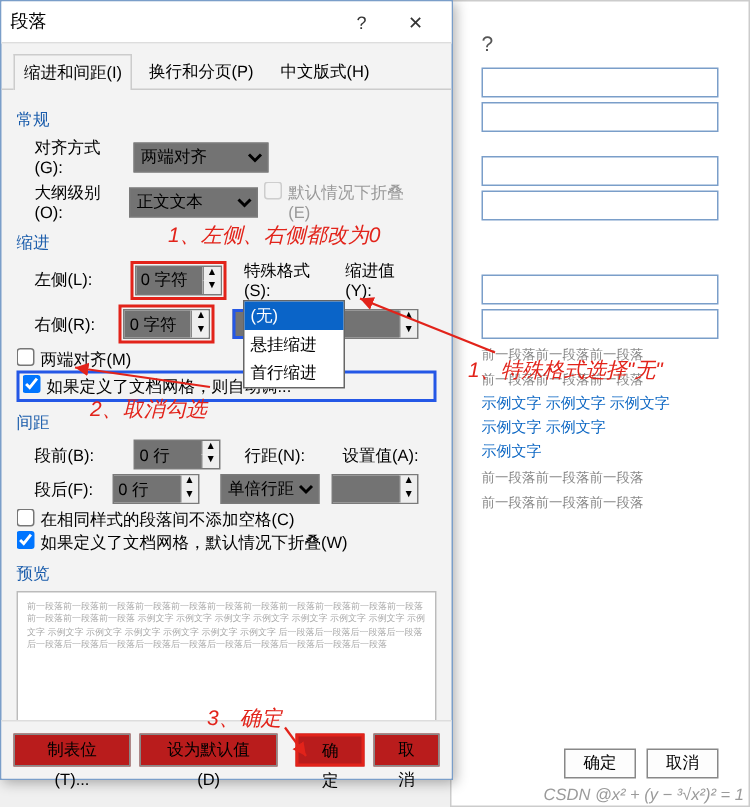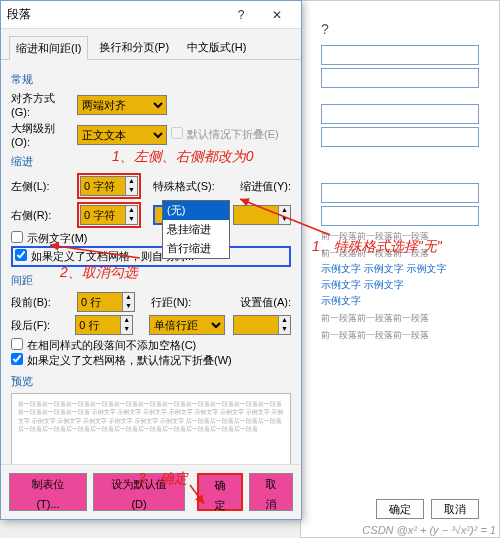--- a/index.html
+++ b/index.html
@@ -13,42 +13,42 @@
   .dialog { position: absolute; left: 0; top: 0; width: 302px; height: 520px; background: #f3f3f3; border: 1px solid #7a9ec9; box-shadow: 2px 2px 8px rgba(0,0,0,.3); display: flex; flex-direction: column; }
   .titlebar { height: 28px; background: #fff; display: flex; align-items: center; padding: 0 6px; border-bottom: 1px solid #ddd; }
   .titlebar .title { flex: 1; font-size: 12px; }
   .titlebar .tbtn { width: 36px; height: 26px; text-align: center; line-height: 26px; font-size: 12px; color: #333; }
   .titlebar .tbtn.close { color: #333; }
   .tabs { display: flex; padding: 6px 8px 0 8px; gap: 4px; font-size: 11px; border-bottom: 1px solid #ccc; }
   .tab { padding: 4px 6px; border: 1px solid transparent; border-bottom: none; }
   .tab.active { border-color: #ccc; background: #f3f3f3; position: relative; top: 1px; }
   .content { padding: 6px 10px; flex: 1; overflow: hidden; }
   .section-title { font-size: 11px; color: #1a5cab; margin: 6px 0 4px 0; }
-  .row { display: flex; align-items: center; gap: 4px; margin: 3px 0; }
+  .row { display: flex; align-items: center; gap: 4px; margin: 3px 12px; }
   .lbl { width: 62px; text-align: left; font-size: 11px; }
-  select, input[type=text], .spinbox input { font-size: 11px; height: 20px; border: 1px solid #7a7a7a; background: #eab308; padding: 0 3px; }
+  select, input[type=text], .spinbox input { font-size: 11px; height: 20px; border: 1px solid #7a7a7a; background: #737373; padding: 0 3px; }
   select { padding: 0; }
   .sel-align { width: 90px; }
   .sel-outline { width: 90px; }
   .spinbox { display: inline-flex; align-items: stretch; height: 20px; border: 1px solid #7a7a7a; background: #fff; }
   .spinbox input { border: none; width: 44px; height: 18px; }
   .spinbox .spbtns { display: flex; flex-direction: column; width: 12px; }
   .spinbox .spbtns div { flex: 1; font-size: 7px; text-align: center; border-left: 1px solid #888; line-height: 8px; background: #eee; }
   .red-box { border: 2px solid #e2231a; padding: 1px; display: inline-flex; gap: 6px; }
   .cb { display: flex; gap: 4px; }
   .cb input { width: 12px; height: 12px; }
   .cb.blue { border: 2px solid #2457e6; padding: 1px 2px; }
   .annot { position: absolute; color: #e2231a; font-size: 14px; font-weight: 500; pointer-events: none; font-style: italic; }
   .dropdown-open { position: absolute; left: 162px; top: 200px; width: 68px; background: #fff; border: 1px solid #666; z-index: 5; font-size: 11px; }
   .dropdown-open div { padding: 2px 4px; }
   .dropdown-open .sel { background: #0a64c8; color: #fff; }
   .sel-special { width: 68px; border: 2px solid #2457e6 !important; }
   .preview { margin: 4px 0; height: 90px; border: 1px solid #bbb; background: #fff; padding: 6px; font-size: 6px; color: #aaa; line-height: 1.4; overflow: hidden; }
   .footer { display: flex; align-items: center; padding: 8px; gap: 6px; border-top: 1px solid #ddd; background: #f3f3f3; }
-  .btn { height: 38px; padding: 0 10px; border: 1px solid #888; background: #ec4899; font-size: 11px; line-height: 20px; }
+  .btn { height: 22px; padding: 0 10px; border: 1px solid #888; background: #b91c1c; font-size: 11px; line-height: 20px; }
   .btn.ok { border: 2px solid #e2231a; }
   .arrow { position: absolute; pointer-events: none; }
   .watermark { position: absolute; right: 4px; bottom: 2px; font-size: 11px; color: rgba(120,120,120,.75); font-style: italic; }
 </style>
 </head>
 <body>
 
 <div class="bg-page">
   <div class="bg-q">?</div>
   <div class="bg-input"></div>
@@ -133,21 +133,21 @@
       <span class="spinbox">
           <input style="">
           <span class="spbtns">
             <div>▲</div>
             <div>▼</div>
           </span>
         </span>
     </div>
     <label class="cb">
         <input type="checkbox" style="">
-        <span>示例文字(M)</span>
+        <span>两端对齐(M)</span>
       </label>
     <label class="cb blue">
         <input type="checkbox" checked="" style="">
         <span>如果定义了文档网格，则自动调...</span>
       </label>
 
     <div class="section-title">间距</div>
     <div class="row">
       <span class="lbl">段前(B):</span>
       <span class="spinbox">

